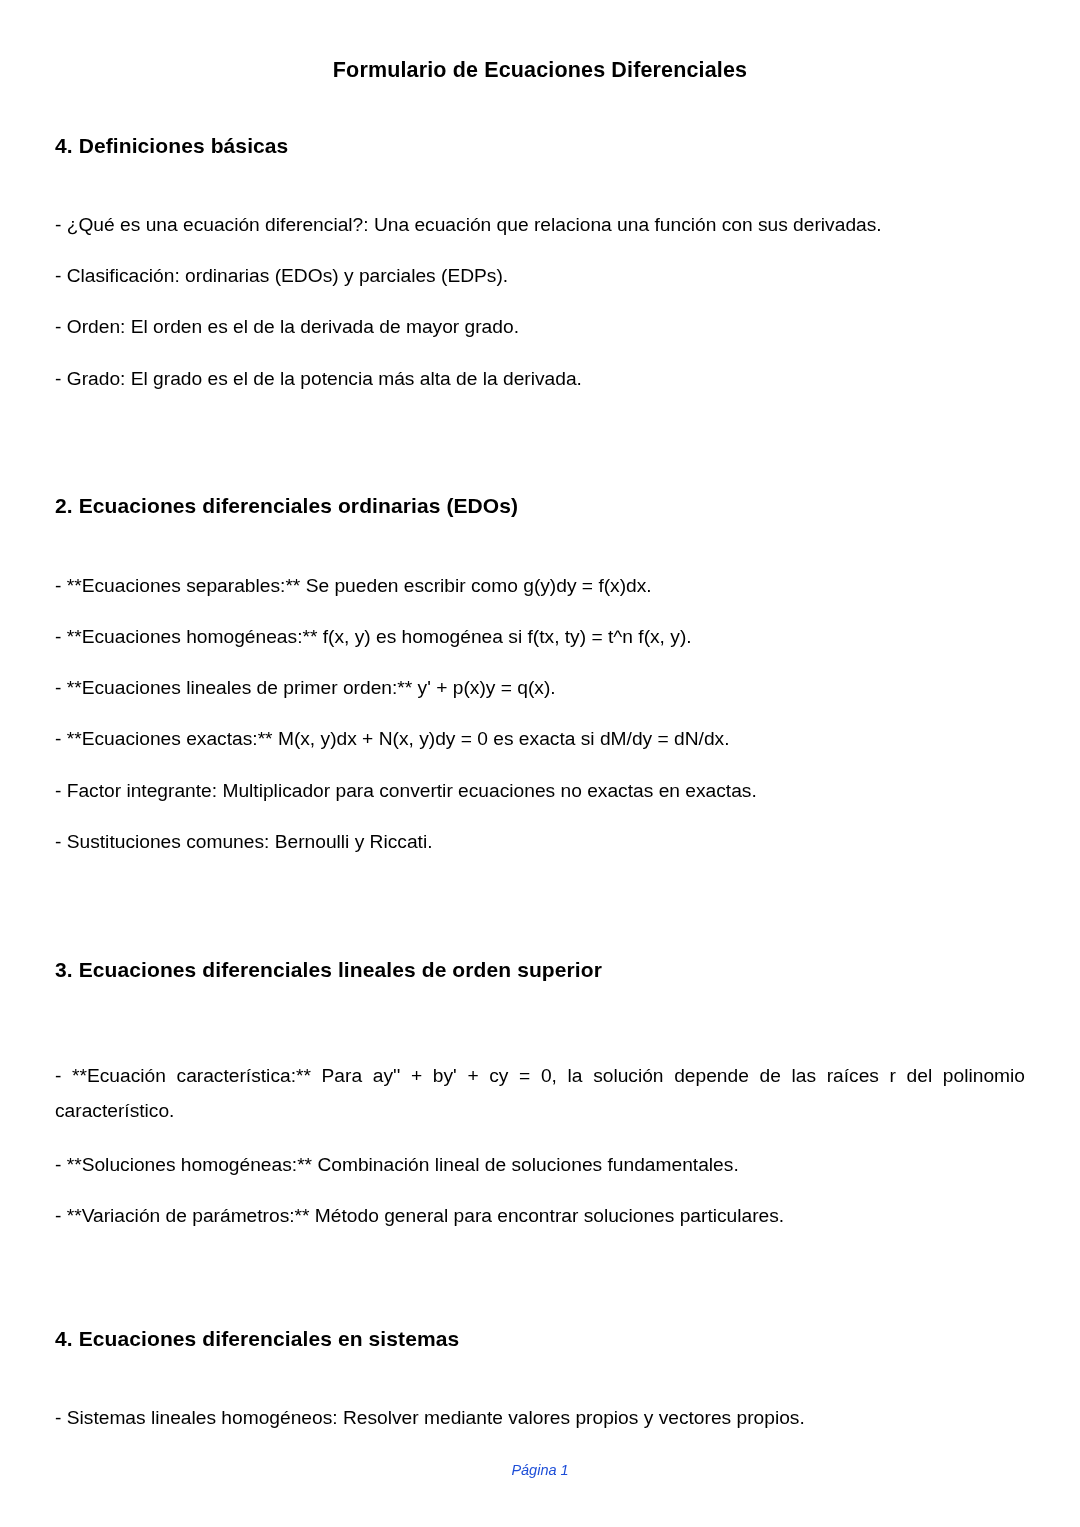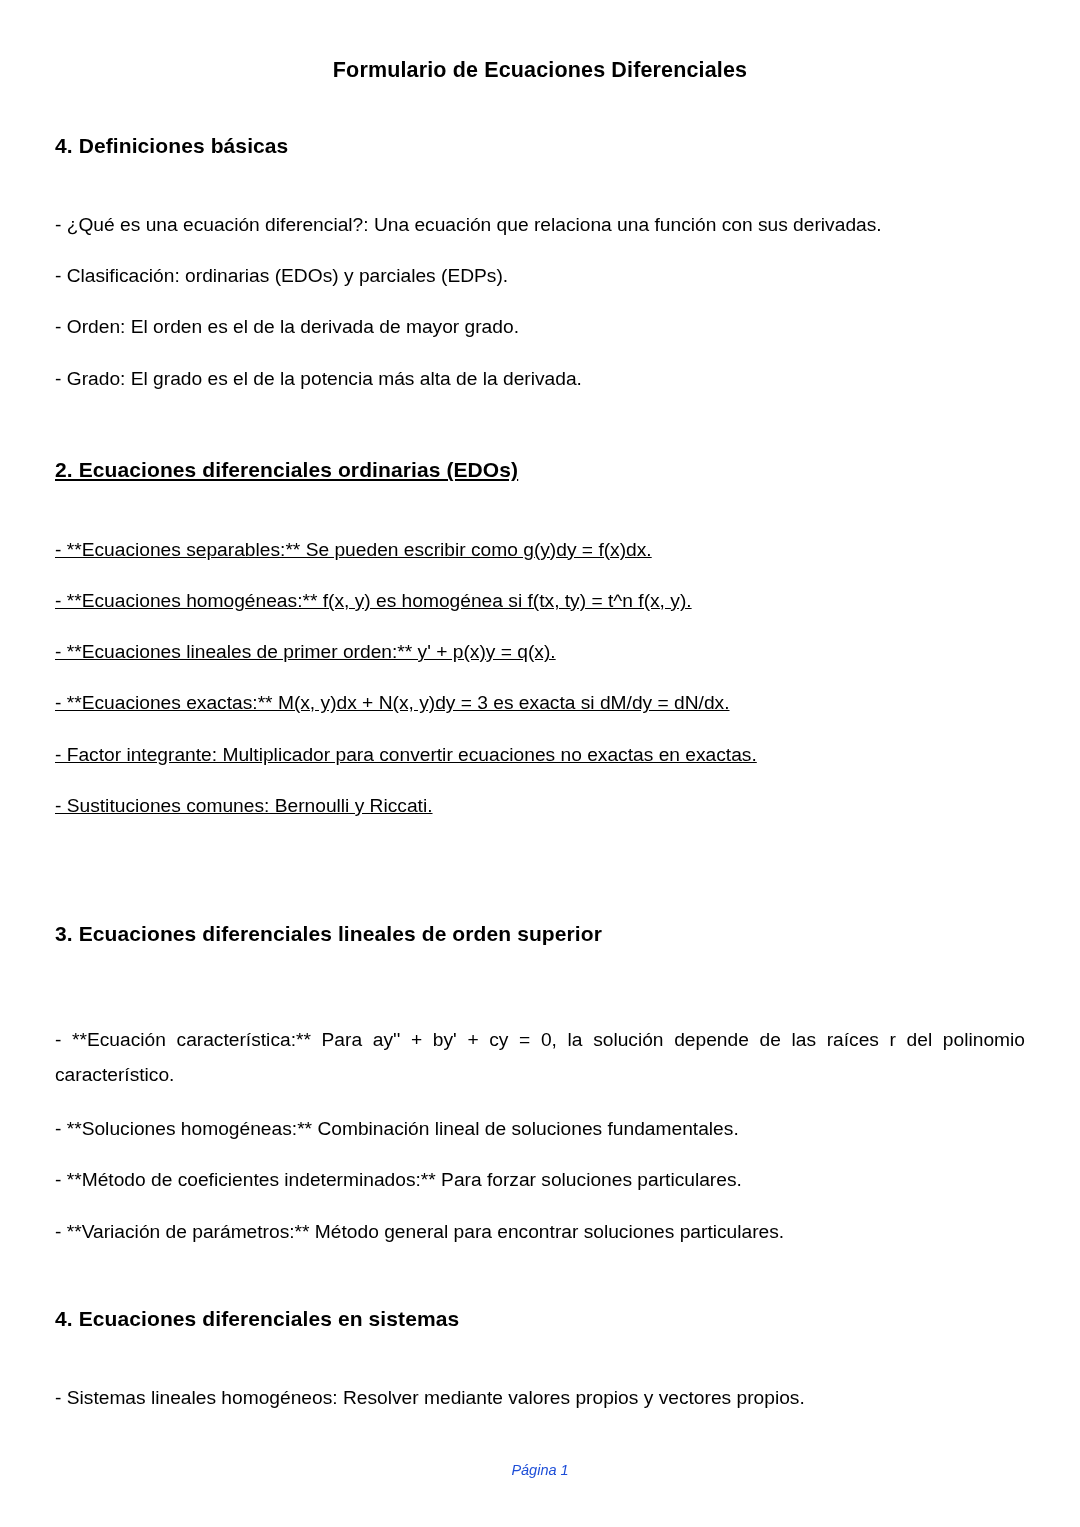--- a/index.html
+++ b/index.html
@@ -59,30 +59,30 @@
     margin: 0;
     text-align: justify;
     text-justify: inter-word;
     white-space: normal;
   }
   
   .sec-1 { margin-top: 49px; }
   .sec-1 .bullet-list { margin-top: 52px; }
   .sec-1 .bullet + .bullet { margin-top: 21.5px; }
 
-  .sec-2 { margin-top: 64px; text-decoration: underline; }
+  .sec-2 { margin-top: 100px; }
   .sec-2 .bullet-list { margin-top: 52px; }
   .sec-2 .bullet + .bullet { margin-top: 21.5px; }
 
   .sec-3 { margin-top: 100px; }
   .sec-3 .bullet-list { margin-top: 76px; }
   .sec-3 .bullet + .bullet { margin-top: 21.5px; }
   .sec-3 .bullet.wraps { line-height: 1.84; }
 
-  .sec-4 { margin-top: 60px; }
+  .sec-4 { margin-top: 95px; }
   .sec-4 .bullet-list { margin-top: 52px; }
 
   .page-footer {
     position: absolute;
     left: 0;
     right: 0;
     top: 1462px;
     text-align: center;
     font-size: 14.5px;
     font-style: italic;
@@ -108,32 +108,31 @@
         <p class="bullet">- Grado: El grado es el de la potencia más alta de la derivada.</p>
       </div>
     </section>
 
     <section class="section sec-2">
       <h2 class="section-heading">2. Ecuaciones diferenciales ordinarias (EDOs)</h2>
       <div class="bullet-list">
         <p class="bullet">- **Ecuaciones separables:** Se pueden escribir como g(y)dy = f(x)dx.</p>
         <p class="bullet">- **Ecuaciones homogéneas:** f(x, y) es homogénea si f(tx, ty) = t^n f(x, y).</p>
         <p class="bullet">- **Ecuaciones lineales de primer orden:** y' + p(x)y = q(x).</p>
-        <p class="bullet">- **Ecuaciones exactas:** M(x, y)dx + N(x, y)dy = 3 es exacta si dM/dy = dN/dx.</p>
+        <p class="bullet">- **Ecuaciones exactas:** M(x, y)dx + N(x, y)dy = 0 es exacta si dM/dy = dN/dx.</p>
         <p class="bullet">- Factor integrante: Multiplicador para convertir ecuaciones no exactas en exactas.</p>
         <p class="bullet">- Sustituciones comunes: Bernoulli y Riccati.</p>
       </div>
     </section>
 
     <section class="section sec-3">
       <h2 class="section-heading">3. Ecuaciones diferenciales lineales de orden superior</h2>
       <div class="bullet-list">
         <p class="bullet wraps">- **Ecuación característica:** Para ay'' + by' + cy = 0, la solución depende de las raíces r del polinomio característico.</p>
         <p class="bullet">- **Soluciones homogéneas:** Combinación lineal de soluciones fundamentales.</p>
-        <p class="bullet">- **Método de coeficientes indeterminados:** Para forzar soluciones particulares.</p>
         <p class="bullet">- **Variación de parámetros:** Método general para encontrar soluciones particulares.</p>
       </div>
     </section>
 
     <section class="section sec-4">
       <h2 class="section-heading">4. Ecuaciones diferenciales en sistemas</h2>
       <div class="bullet-list">
         <p class="bullet">- Sistemas lineales homogéneos: Resolver mediante valores propios y vectores propios.</p>
       </div>
     </section>

